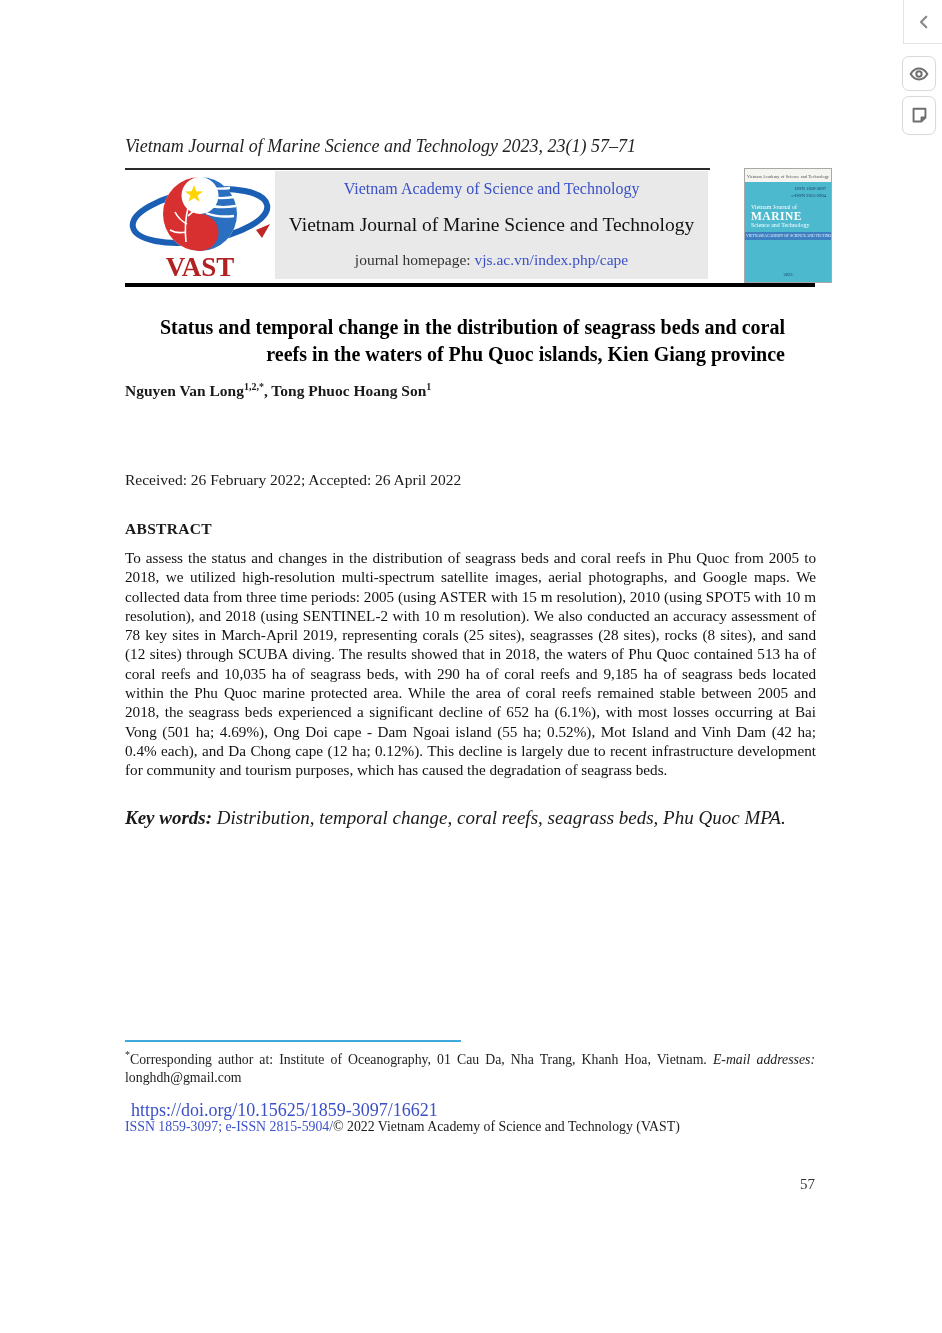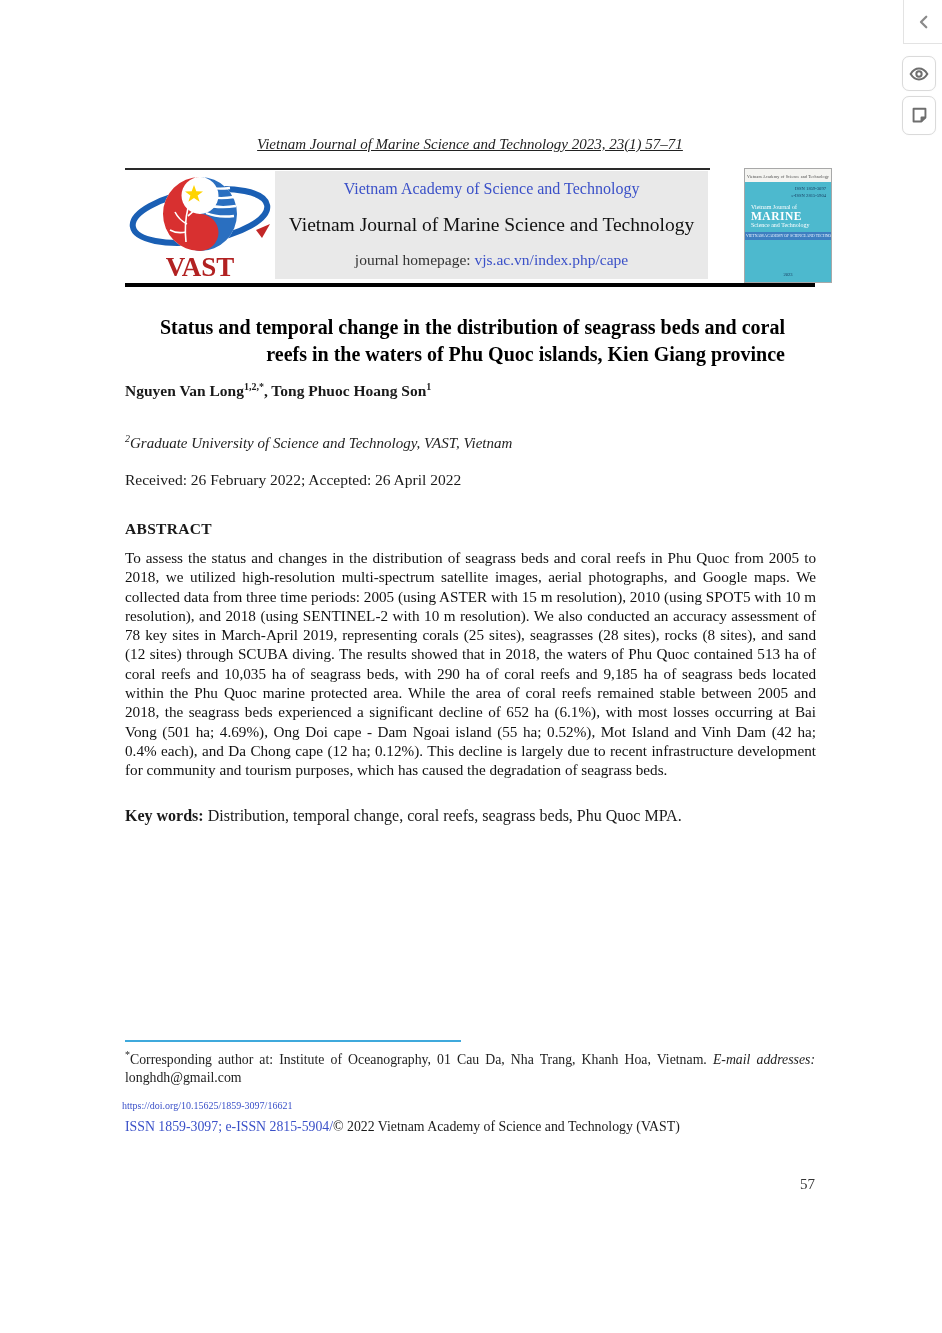--- a/index.html
+++ b/index.html
@@ -9,22 +9,22 @@
   
   .panel-corner{position:absolute;left:903px;top:0;width:39px;height:43px;
                 border-left:1px solid #e3e3e3;border-bottom:1px solid #e3e3e3;
                 display:flex;align-items:center;justify-content:center;background:#fff;}
   .tool-btn{position:absolute;background:#fff;border:1px solid #dadada;border-radius:7px;
             display:flex;align-items:center;justify-content:center;box-shadow:0 0 2px rgba(0,0,0,.04);cursor:pointer;}
   .btn-eye{left:902px;top:56px;width:32px;height:33px;}
   .btn-note{left:902px;top:96px;width:32px;height:37px;}
 
   
-  .running-head{position:absolute;left:125px;top:136px;width:690px;text-align:center;
-                font-style:italic;font-size:15px;color:#222;text-decoration:underline;}
+  .running-head{position:absolute;left:125px;top:136px;width:690px;
+                font-style:italic;font-size:18px;color:#222;}
 
   
   .mast-top-rule{position:absolute;left:125px;top:168px;width:585px;height:2px;background:#2a2a2a;}
   .mast-logo{position:absolute;left:128px;top:172px;width:144px;height:108px;text-decoration:underline;}
   .mast-box{position:absolute;left:275px;top:171px;width:433px;height:108px;background:#e9e9e9;
             display:flex;flex-direction:column;align-items:center;justify-content:space-between;
             padding:9px 0 10px 0;box-sizing:border-box;}
   .mast-academy{font-size:16px;color:#3a50c8;}
   .mast-journal{font-size:19.5px;color:#111;}
   .mast-home{font-size:15.5px;color:#333;}
@@ -48,27 +48,27 @@
   .art-title{position:absolute;left:125px;top:314px;width:660px;font-weight:bold;
              font-size:20px;line-height:27px;color:#000;text-align:right;}
   .art-authors{position:absolute;left:125px;top:381px;width:690px;font-weight:bold;font-size:15.5px;}
   .art-authors sup, .art-aff sup, .footnote sup{font-size:10px;}
   .art-aff{position:absolute;left:125px;width:690px;font-style:italic;font-size:15px;color:#222;}
   .aff1{top:414px;} .aff2{top:433px;}
   .art-dates{position:absolute;left:125px;top:471px;width:690px;font-size:15.5px;}
   .abs-head{position:absolute;left:125px;top:520px;font-weight:bold;font-size:15.5px;letter-spacing:.3px;}
   .abs-body{position:absolute;left:125px;top:548px;width:691px;font-size:15.2px;line-height:19.3px;
             text-align:justify;color:#111;}
-  .keywords{position:absolute;left:125px;top:807px;width:690px;font-size:16px;}
+  .keywords{position:absolute;left:125px;top:807px;width:690px;font-size:19px;font-style:italic;}
 
   
   .foot-rule{position:absolute;left:125px;top:1040px;width:336px;height:2px;background:#3fa9dc;}
   .footnote{position:absolute;left:125px;top:1046px;width:690px;font-size:13.8px;line-height:18px;
             text-align:justify;color:#222;}
-  .doi-line{position:absolute;left:122px;top:1100px;font-size:10px;}
+  .doi-line{position:absolute;left:131px;top:1100px;font-size:18px;}
   .issn-line{position:absolute;left:125px;top:1119px;font-size:13.8px;color:#1a1a1a;}
   .page-num{position:absolute;left:715px;top:1176px;width:100px;text-align:right;font-size:15px;color:#333;}
 
   a{cursor:pointer;}
 </style>
 </head>
 <body>
 
 <div class="viewport">
 
@@ -148,21 +148,20 @@
     <div class="cover-band">VIETNAM ACADEMY OF SCIENCE AND TECHNOLOGY</div>
     <div class="cover-bottom">2023</div>
   </div>
 
   <div class="mast-bottom-rule"></div>
 
   <div class="art-title">Status and temporal change in the distribution of seagrass beds and coral reefs in the waters of Phu Quoc islands, Kien Giang province</div>
 
   <div class="art-authors"><span>Nguyen Van Long</span><sup>1,2,*</sup><span>, Tong Phuoc Hoang Son</span><sup>1</sup></div>
 
-  <div class="art-aff aff2"><sup>2</sup><span>Graduate University of Science and Technology, VAST, Vietnam</span></div>
 
   <div class="art-dates">Received: 26 February 2022; Accepted: 26 April 2022</div>
 
   <div class="abs-head">ABSTRACT</div>
   <div class="abs-body">To assess the status and changes in the distribution of seagrass beds and coral reefs in Phu Quoc from 2005 to 2018, we utilized high-resolution multi-spectrum satellite images, aerial photographs, and Google maps. We collected data from three time periods: 2005 (using ASTER with 15 m resolution), 2010 (using SPOT5 with 10 m resolution), and 2018 (using SENTINEL-2 with 10 m resolution). We also conducted an accuracy assessment of 78 key sites in March-April 2019, representing corals (25 sites), seagrasses (28 sites), rocks (8 sites), and sand (12 sites) through SCUBA diving. The results showed that in 2018, the waters of Phu Quoc contained 513 ha of coral reefs and 10,035 ha of seagrass beds, with 290 ha of coral reefs and 9,185 ha of seagrass beds located within the Phu Quoc marine protected area. While the area of coral reefs remained stable between 2005 and 2018, the seagrass beds experienced a significant decline of 652 ha (6.1%), with most losses occurring at Bai Vong (501 ha; 4.69%), Ong Doi cape - Dam Ngoai island (55 ha; 0.52%), Mot Island and Vinh Dam (42 ha; 0.4% each), and Da Chong cape (12 ha; 0.12%). This decline is largely due to recent infrastructure development for community and tourism purposes, which has caused the degradation of seagrass beds.</div>
 
   <div class="keywords"><b>Key words:</b><span> Distribution, temporal change, coral reefs, seagrass beds, Phu Quoc MPA.</span></div>
 
   <div class="foot-rule"></div>
   <div class="footnote"><sup>*</sup><span>Corresponding author at: Institute of Oceanography, 01 Cau Da, Nha Trang, Khanh Hoa, Vietnam. </span><i>E-mail addresses:</i><span> longhdh@gmail.com</span></div>

